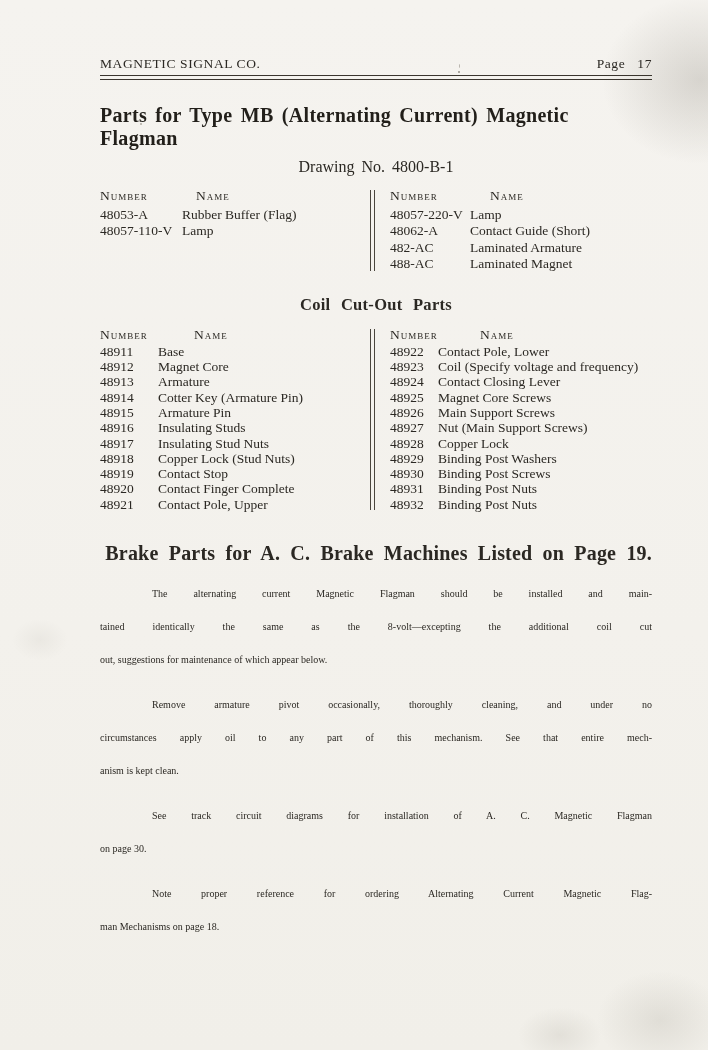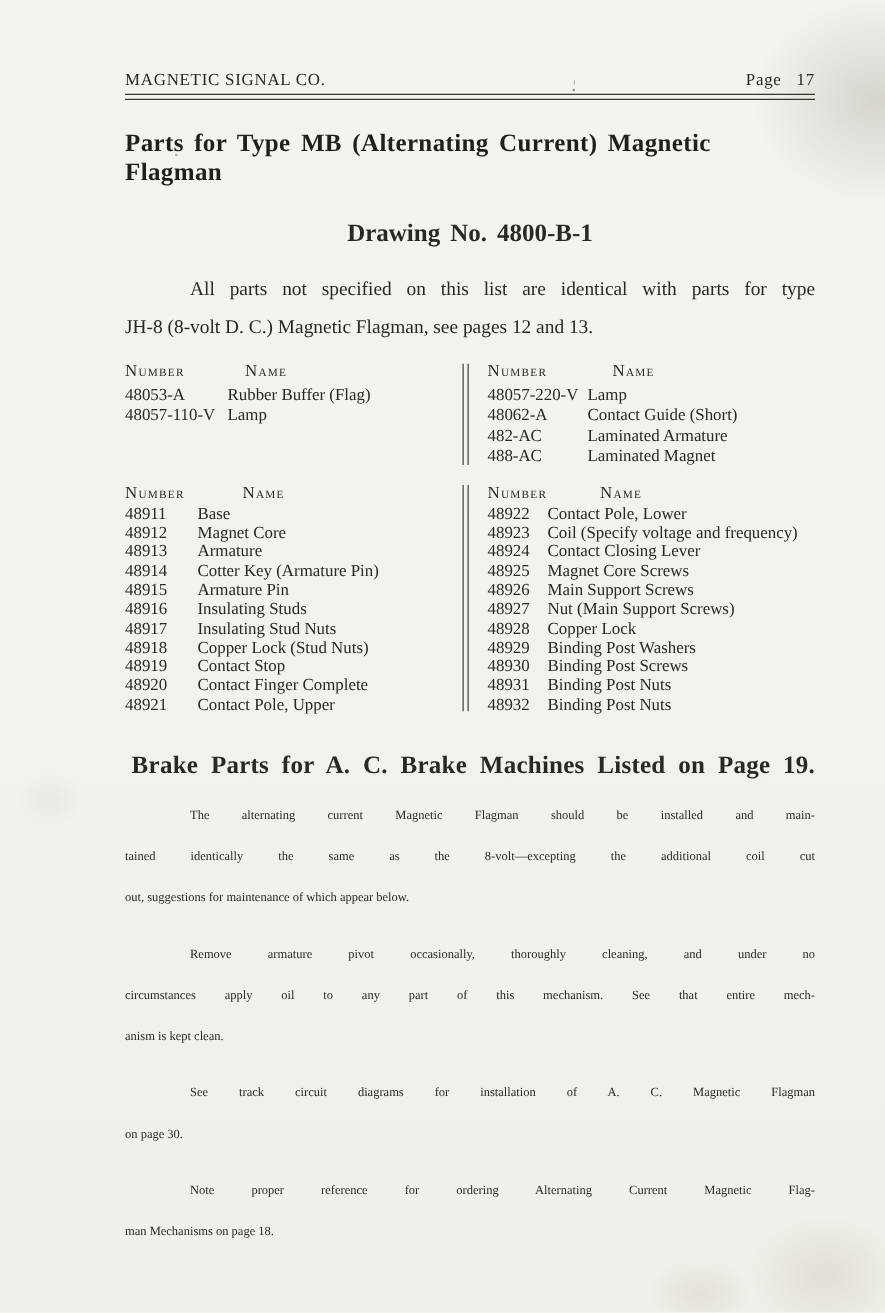--- a/index.html
+++ b/index.html
@@ -21,21 +21,21 @@
       linear-gradient(180deg, #f5f3ef 0%, #f3f1ec 60%, #f1efe9 100%);
   }
   .speck{position:absolute;background:#6d675c;border-radius:50%;width:2px;height:2px;opacity:.7;}
   .content{position:absolute;left:100px;top:0;width:552px;padding-top:56px;}
   .hdr{display:flex;justify-content:space-between;align-items:baseline;
        font-size:13.5px;letter-spacing:.6px;text-align:center;}
   .hdr .pg{display:flex;gap:12px;}
   .rule{margin-top:3px;height:3px;border-top:1.6px solid #3a352e;border-bottom:1.2px solid #3a352e;}
   .doc-title{margin-top:24px;text-align:left;font-weight:bold;font-size:20px;
              letter-spacing:.3px;word-spacing:3px;color:#221f1a;}
-  .doc-subtitle{margin-top:26px;text-align:center;font-weight:bold;font-size:20px;word-spacing:3px;}
+  .doc-subtitle{margin-top:8px;text-align:center;font-weight:normal;font-size:16px;word-spacing:3px;}
   .intro{margin-top:18px;font-size:15.5px;line-height:30px;}
   .jl{text-align:justify;text-align-last:justify;}
   .ll{text-align:left;}
   .fl{padding-left:52px;}
   .ptable{position:relative;display:flex;margin-top:12px;font-size:13.5px;}
   .tdivider{position:absolute;left:270px;top:2px;bottom:2px;width:3px;
             border-left:1px solid #4a453d;border-right:1px solid #4a453d;}
   .tcol-l{width:268px;}
   .tcol-r{margin-left:22px;flex:1;}
   .thead{display:flex;font-variant:small-caps;letter-spacing:1px;margin-bottom:2px;}
@@ -74,24 +74,20 @@
       <span class="pg">
         <span>Page</span>
         <span>17</span>
       </span>
     </div>
     <div class="rule"></div>
 
     <div class="doc-title">Parts for Type MB (Alternating Current) Magnetic Flagman</div>
     <div class="doc-subtitle">Drawing No. 4800-B-1</div>
 
-    <div class="intro">
-        <div class="jl fl">All parts not specified on this list are identical with parts for type</div>
-        <div class="ll">JH-8 (8-volt D. C.) Magnetic Flagman, see pages 12 and 13.</div>
-      </div>
 
     <div class="ptable t1">
       <div class="tdivider"></div>
       <div class="tcol-l">
         <div class="thead">
           <span class="pnum">Number</span>
           <span class="h-name">Name</span>
         </div>
         <div>
             <div class="prow">
@@ -123,20 +119,21 @@
               <span class="pname">Laminated Armature</span>
             </div>
             <div class="prow">
               <span class="pnum">488-AC</span>
               <span class="pname">Laminated Magnet</span>
             </div>
           </div>
       </div>
     </div>
 
+    <div class="section-heading">Coil Cut-Out Parts</div>
 
     <div class="ptable t2">
       <div class="tdivider"></div>
       <div class="tcol-l">
         <div class="thead">
           <span class="pnum">Number</span>
           <span class="h-name">Name</span>
         </div>
         <div>
             <div class="prow">

